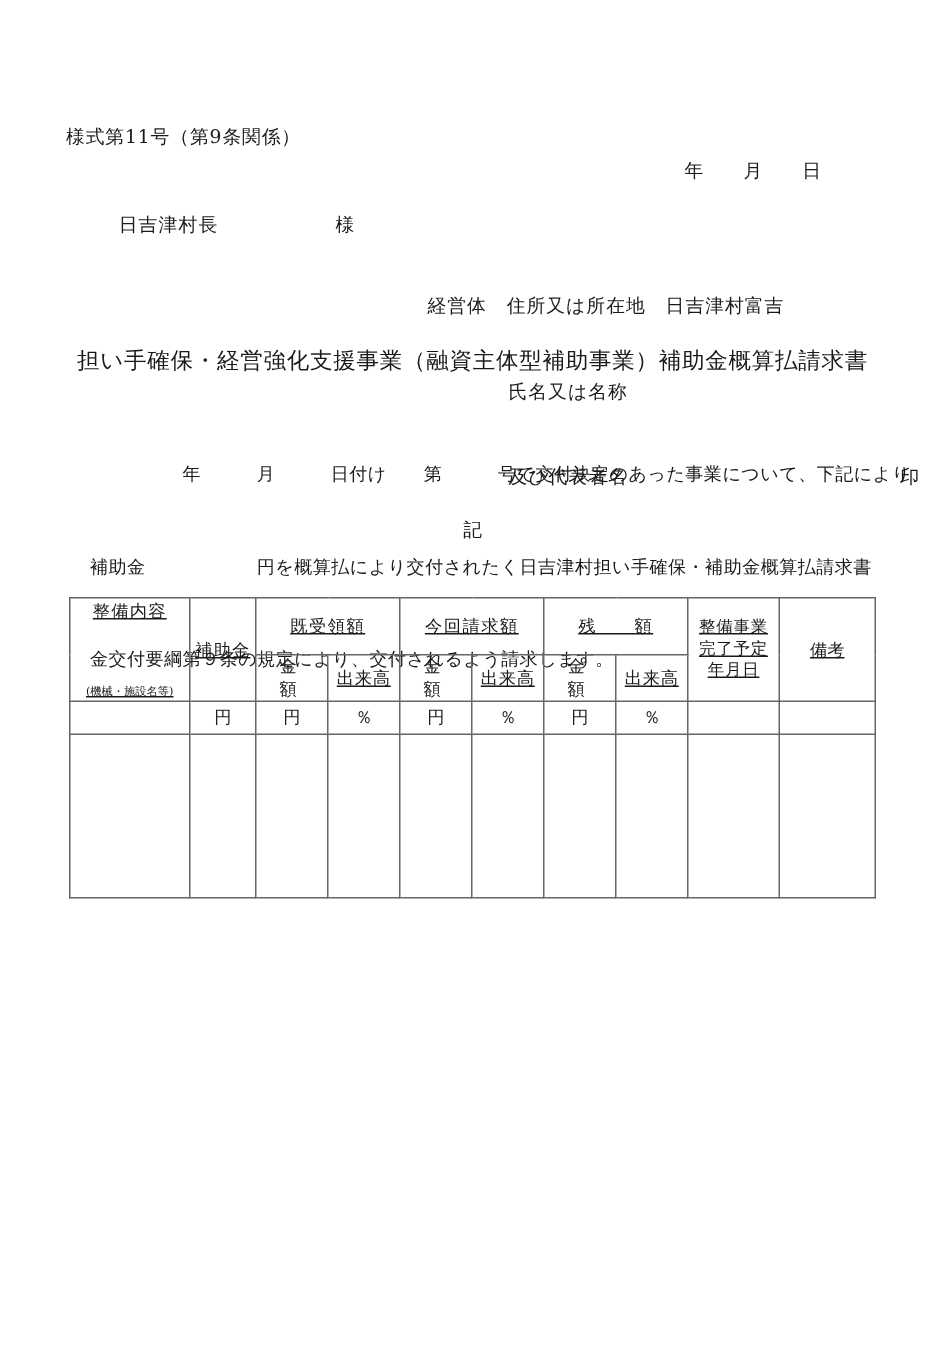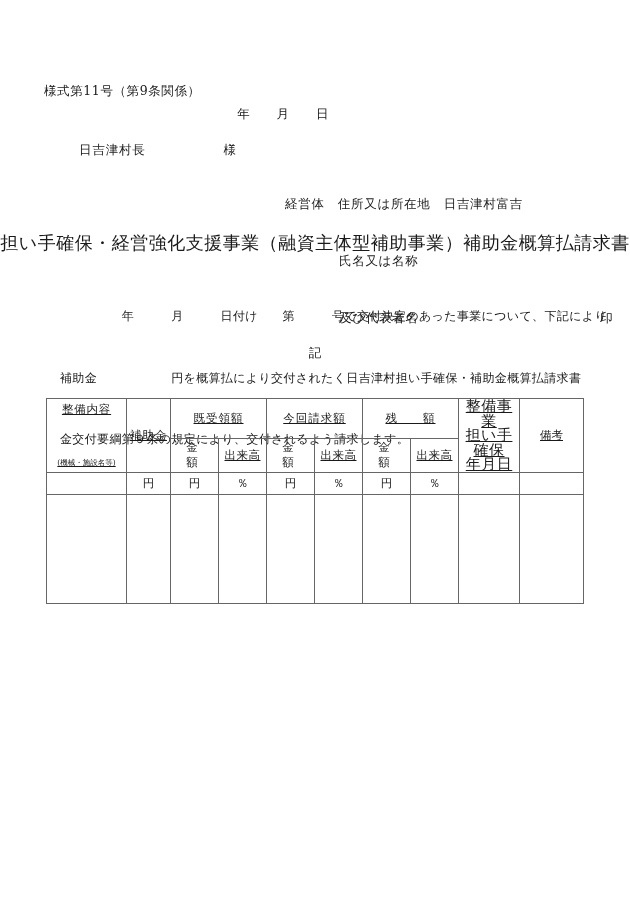--- a/index.html
+++ b/index.html
@@ -33,21 +33,21 @@
     font-size: 12.5px;
     letter-spacing: 0.6px;
     margin-top: 37px;
   }
 
   
   .date-line {
     left: 0;
     top: 91px;
     width: 583px;
-    text-align: center;
+    text-align: right;
     font-size: 12.5px;
     letter-spacing: 0.6px;
     padding-right: 0;
   }
   .date-line .inner { padding-right: 35px; }
 
   
   .addressee {
     left: 60px;
     top: 127px;
@@ -72,21 +72,21 @@
     width: 195px;
     text-align: right;
   }
 
   
   .doc-title {
     left: 0;
     top: 231px;
     width: 630px;
     text-align: center;
-    font-size: 18px;
+    font-size: 15px;
     letter-spacing: 0.5px;
   }
 
   
   .body-para {
     left: 60px;
     top: 265px;
     width: 545px;
     font-size: 12px;
     letter-spacing: 0.35px;
@@ -150,21 +150,21 @@
     display: block;
     font-size: 7.5px;
     line-height: 11px;
     letter-spacing: 0;
     margin-top: 40px;
   }
   .cell-stack {
     display: block;
     line-height: 14.5px;
     letter-spacing: 0.5px;
-    font-size: 15px;
+    font-size: 11px;
   }
   .grp-label { letter-spacing: 1px; }
   .sub-amount { letter-spacing: 5px; margin-left: 32px; }
   .sub-plain { letter-spacing: 0.5px; text-decoration: underline; }
   .unit-cell {
     text-align: right;
     padding-right: 7px;
     font-size: 11.5px;
   }
 </style>
@@ -220,21 +220,21 @@
             <span class="cell-sub">(機械・施設名等)</span>
           </td>
           <td rowspan="2">
             <span class="cell-main">補助金</span>
           </td>
           <td colspan="2" class="grp-label">既受領額</td>
           <td colspan="2" class="grp-label">今回請求額</td>
           <td colspan="2" class="grp-label">残　　額</td>
           <td rowspan="2">
             <span class="cell-stack">整備事業</span>
-            <span class="cell-stack">担い手確保</span>
+            <span class="cell-stack">完了予定</span>
             <span class="cell-stack">年月日</span>
           </td>
           <td rowspan="2">備考</td>
         </tr>
         <tr class="hdr-short">
           <td class="sub-amount">金　額</td>
           <td class="sub-plain">出来高</td>
           <td class="sub-amount">金　額</td>
           <td class="sub-plain">出来高</td>
           <td class="sub-amount">金　額</td>

